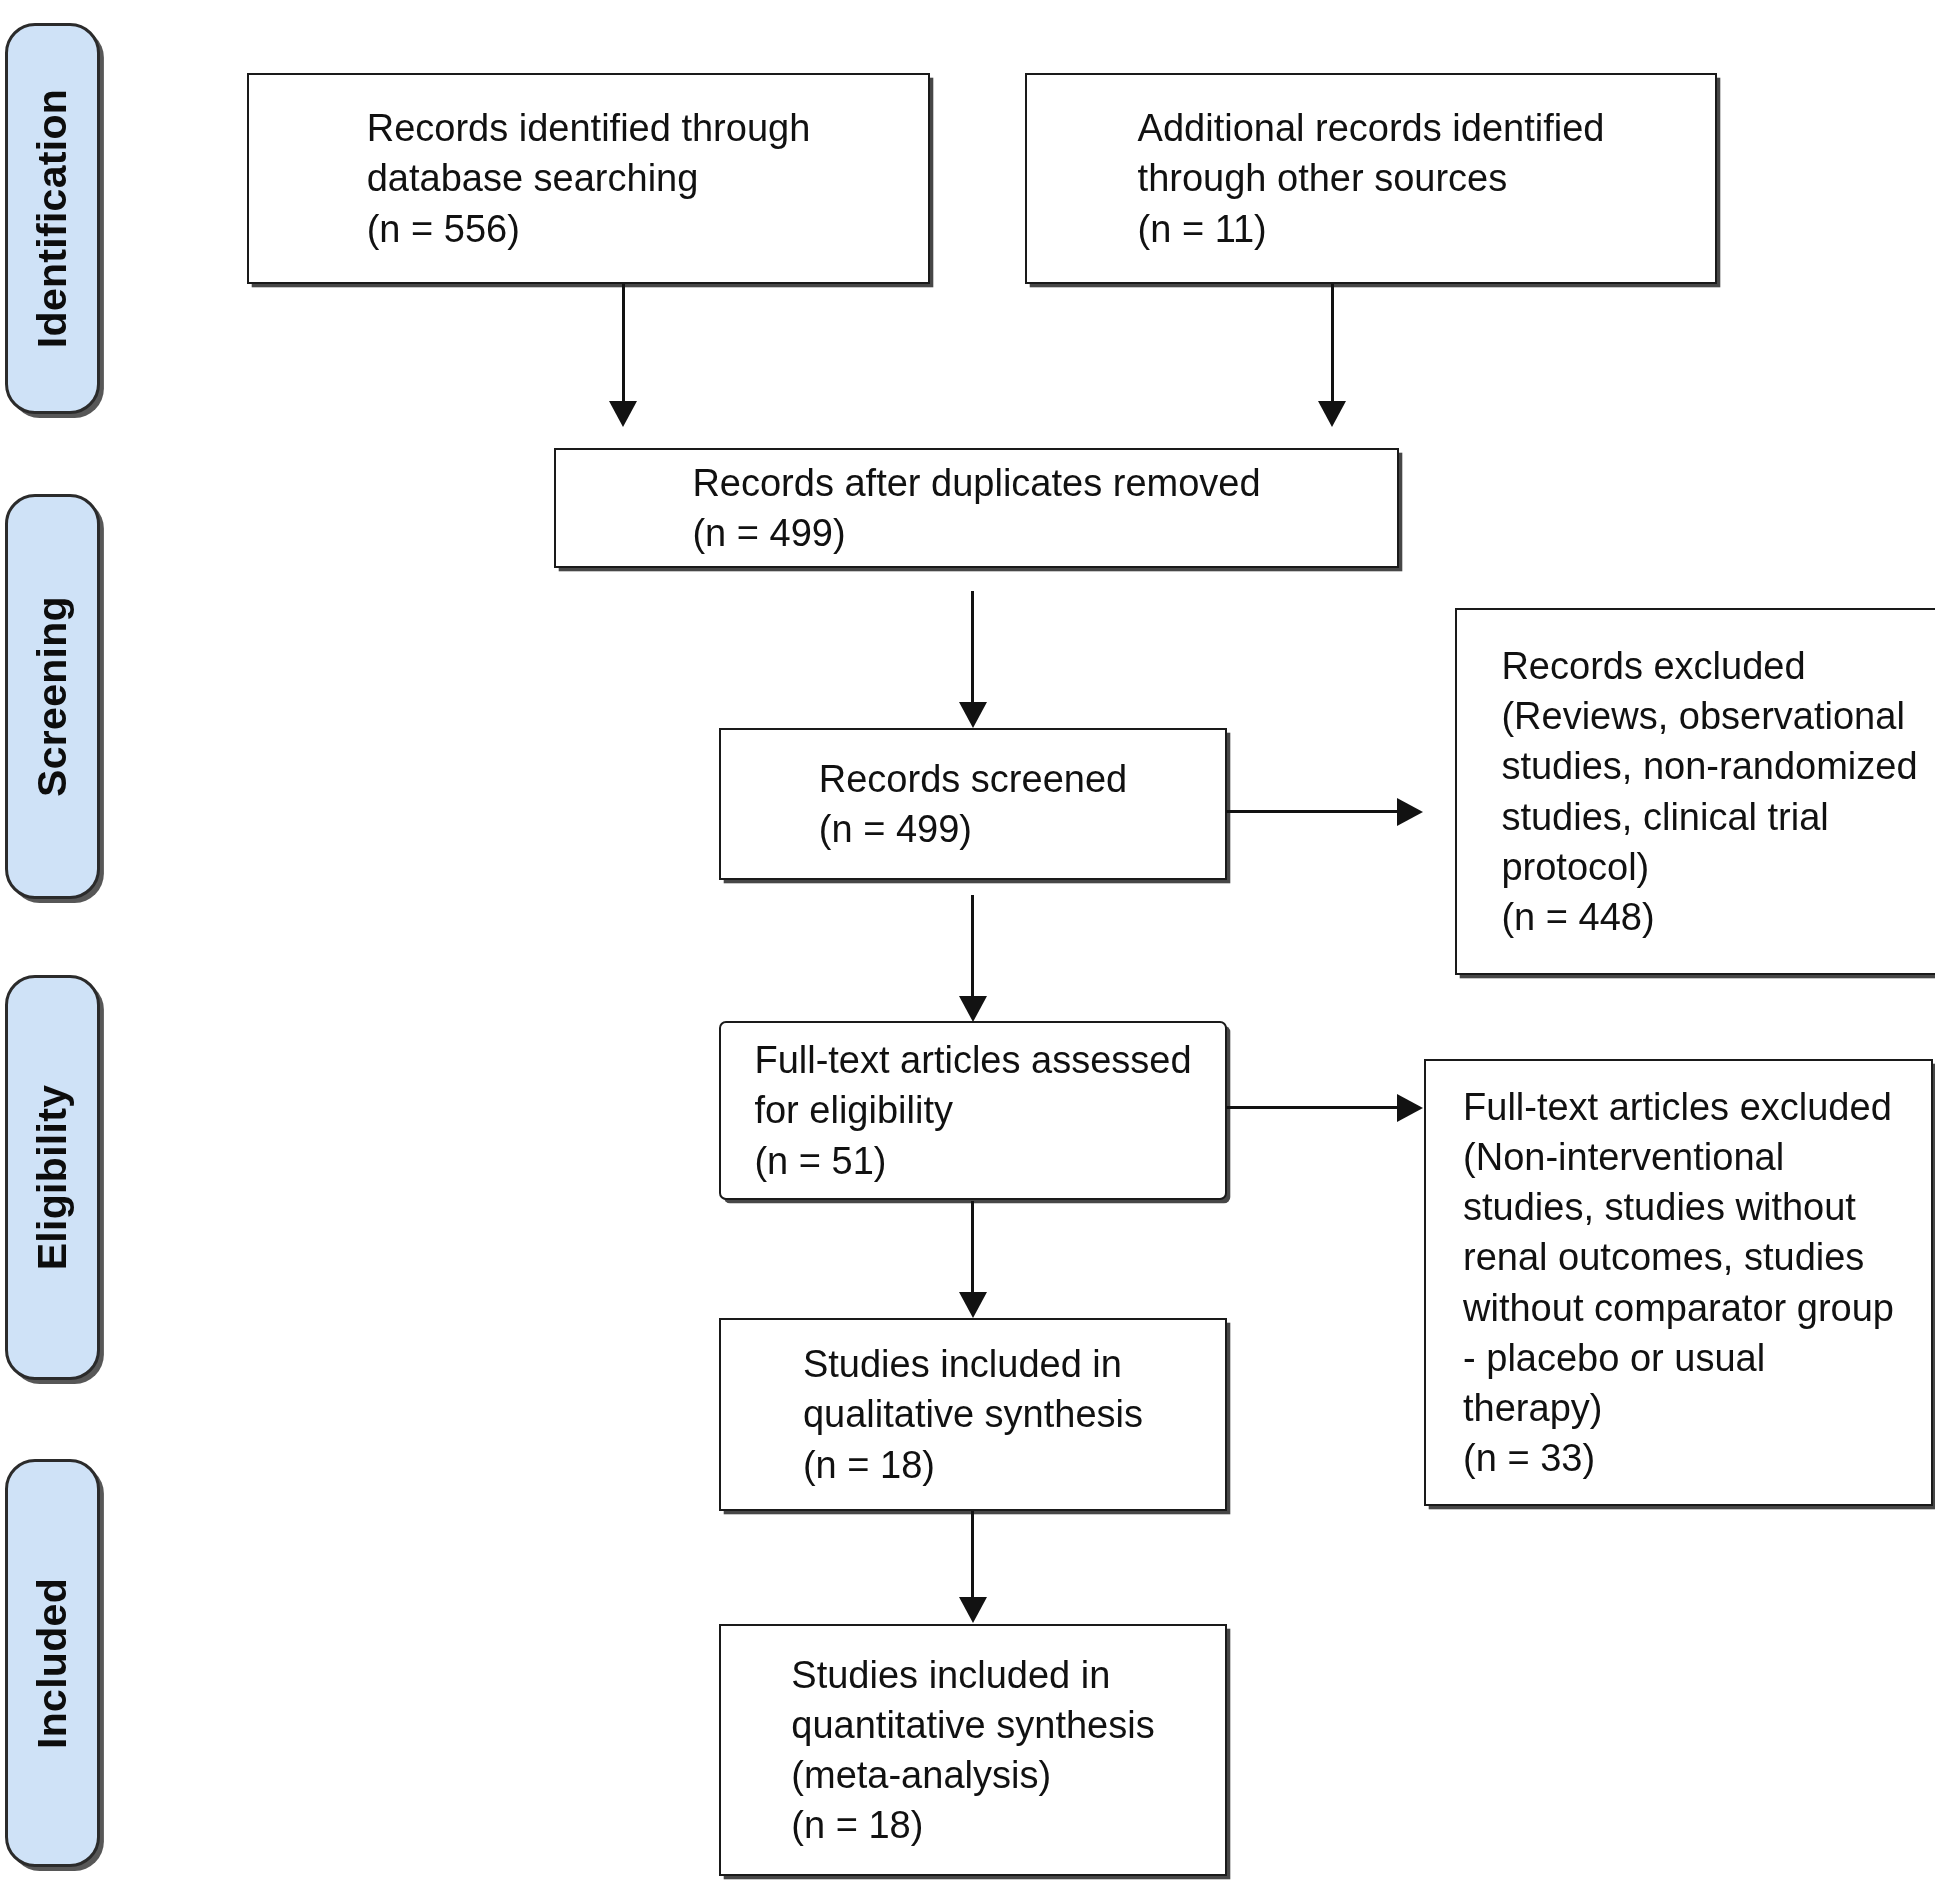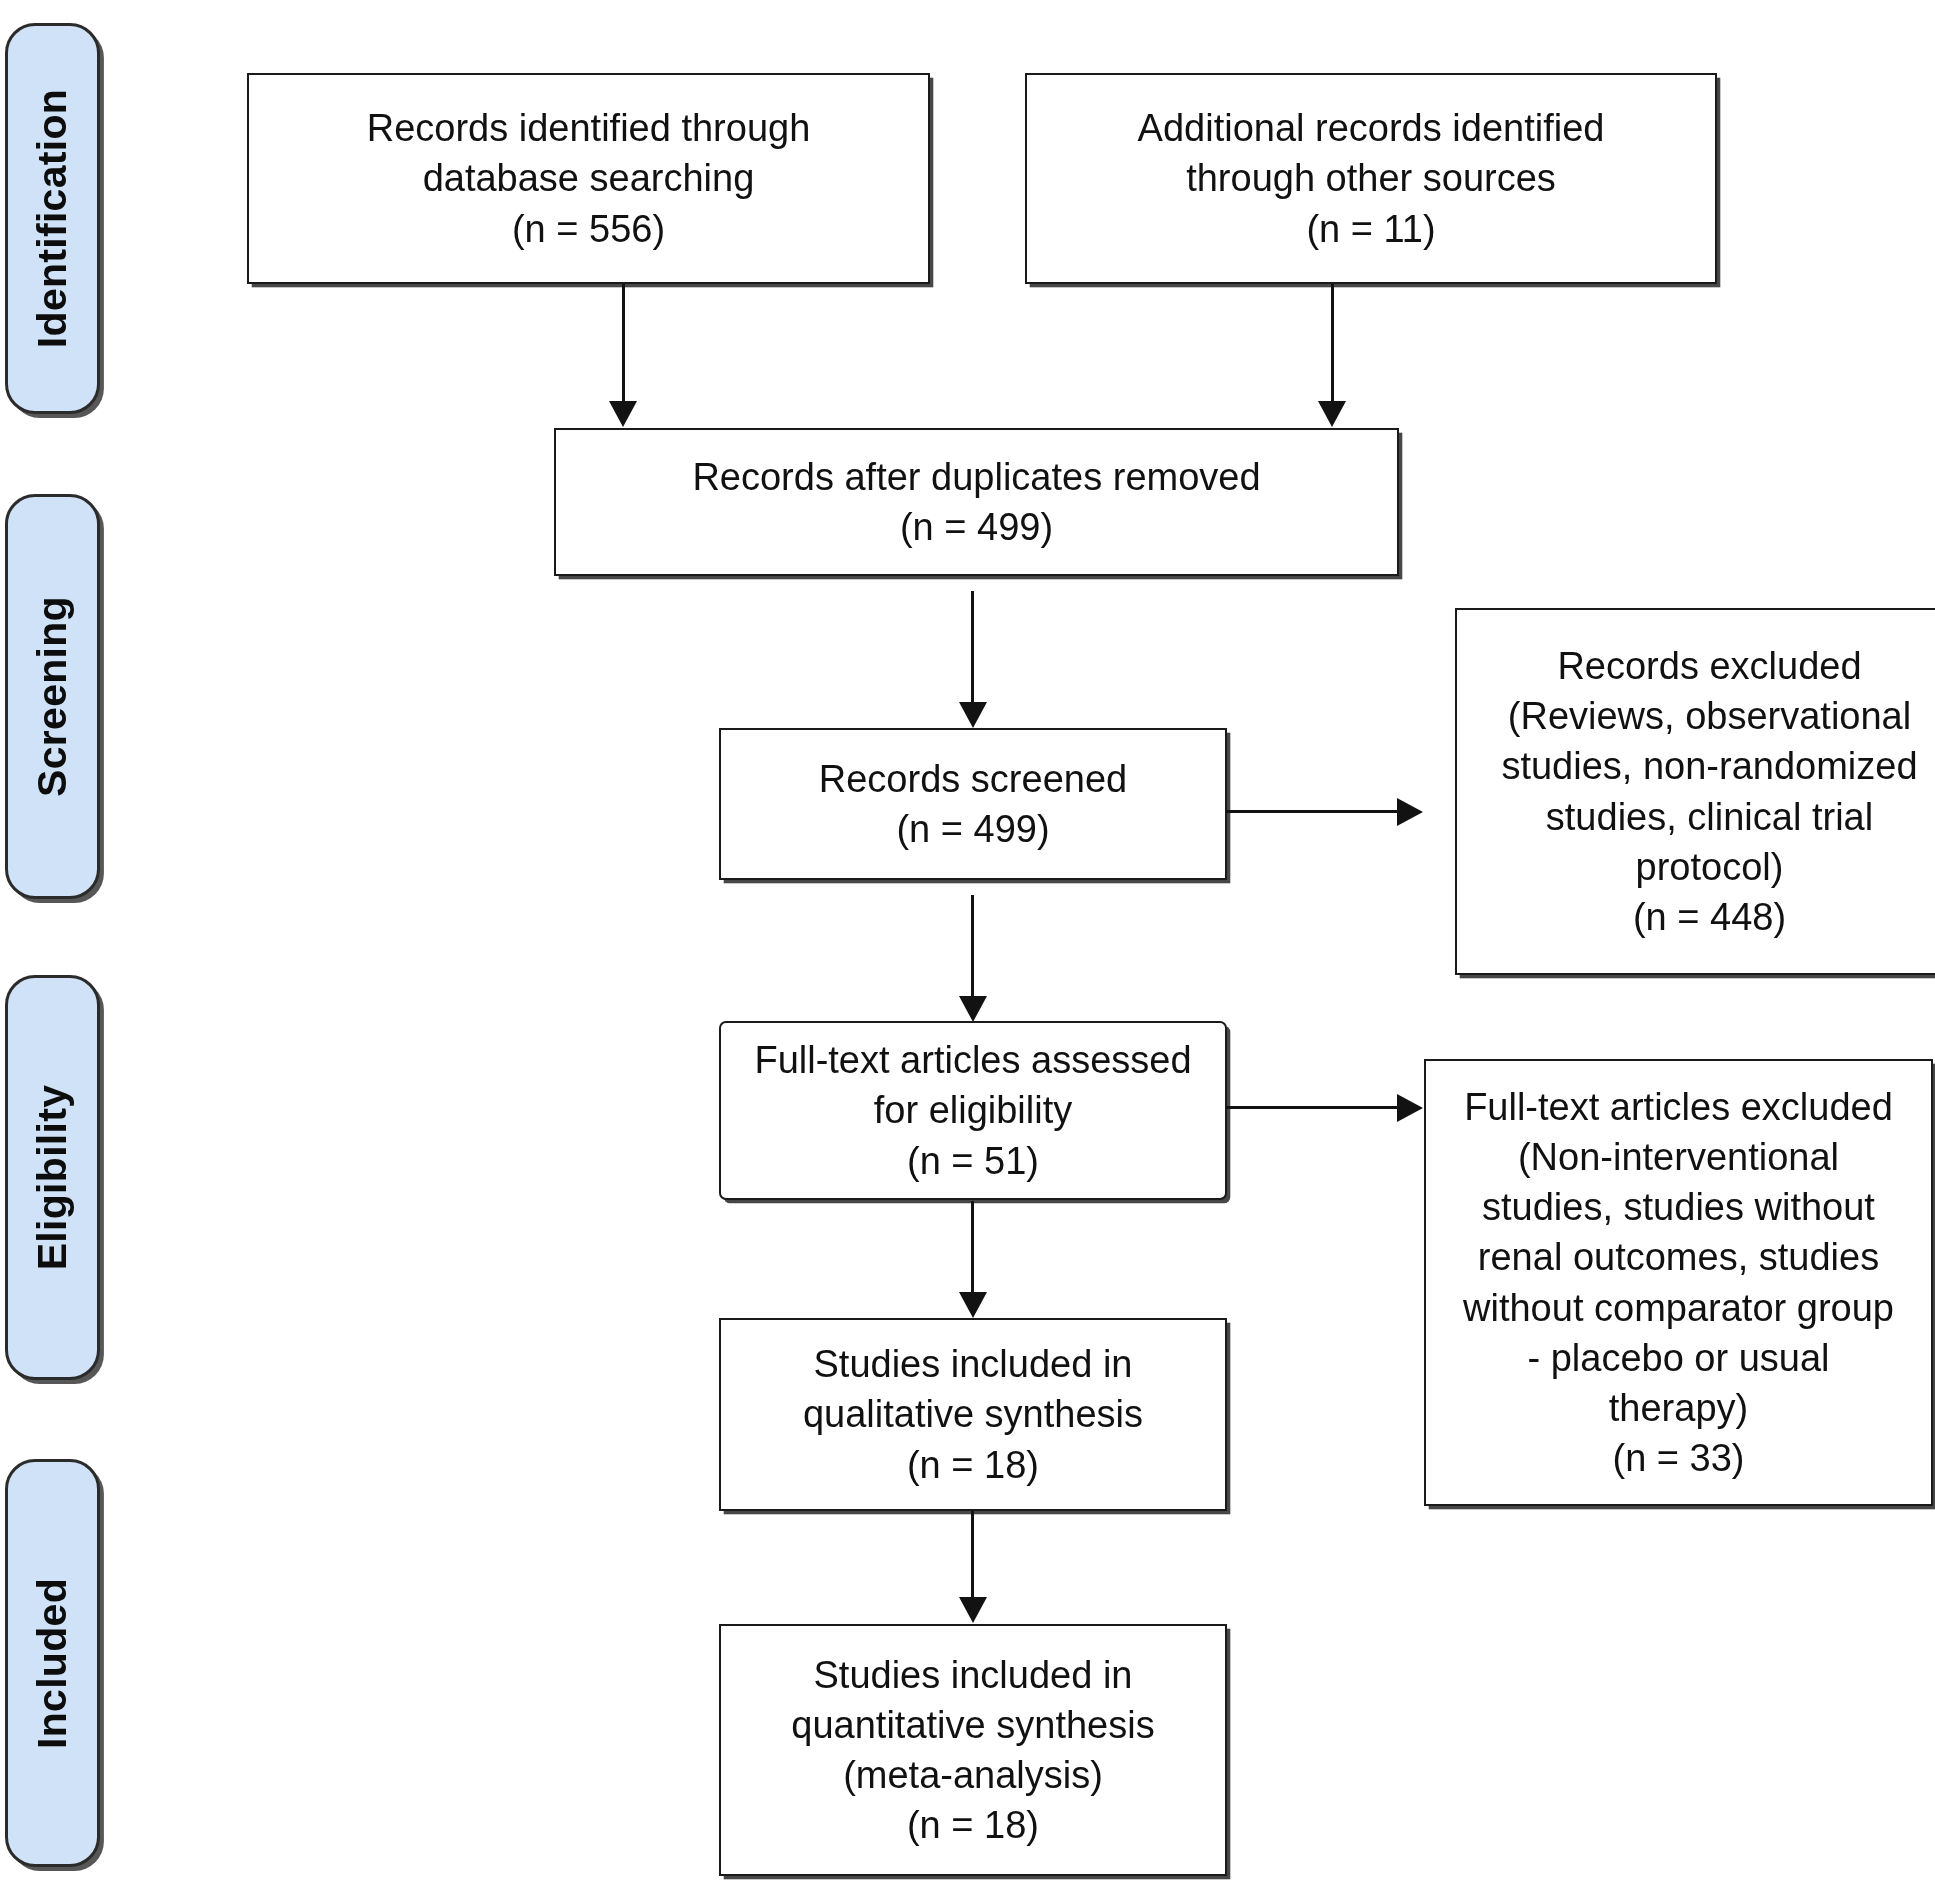--- a/index.html
+++ b/index.html
@@ -44,21 +44,20 @@
     box-sizing: border-box;
     background: #ffffff;
     border: 2.6px solid #1a1a1a;
     box-shadow: 4px 4px 0 -0.7px rgba(30,30,30,0.82);
     display: flex;
     align-items: center;
     justify-content: center;
     padding: 6.6px 12px;
   }
   .node .node-text {
-    text-align: center;
     font-size: 38px;
     line-height: 1.32;
     color: #111111;
     font-family: "Liberation Sans", sans-serif;
     white-space: pre-line;
   }
 
   
   .conn {
     position: absolute;
@@ -115,21 +114,21 @@
 through other sources
 (n = 11)</div>
   </div>
 
   <div class="conn conn-v" style="left:622px; top:284px; height:119px;"></div>
   <div class="arrowhead arrow-down" style="left:609px; top:401px;"></div>
 
   <div class="conn conn-v" style="left:1331px; top:284px; height:119px;"></div>
   <div class="arrowhead arrow-down" style="left:1318px; top:401px;"></div>
 
-  <div class="node" style="left:554px; top:428px; width:845px; height:148px;">
+  <div class="node" style="left:554px; top:448px; width:845px; height:120px;">
     <div class="node-text">Records after duplicates removed
 (n = 499)</div>
   </div>
 
   <div class="conn conn-v" style="left:971px; top:591px; height:112px;"></div>
   <div class="arrowhead arrow-down" style="left:959px; top:702px;"></div>
 
   <div class="node" style="left:719px; top:728px; width:508px; height:152px;">
     <div class="node-text">Records screened
 (n = 499)</div>

